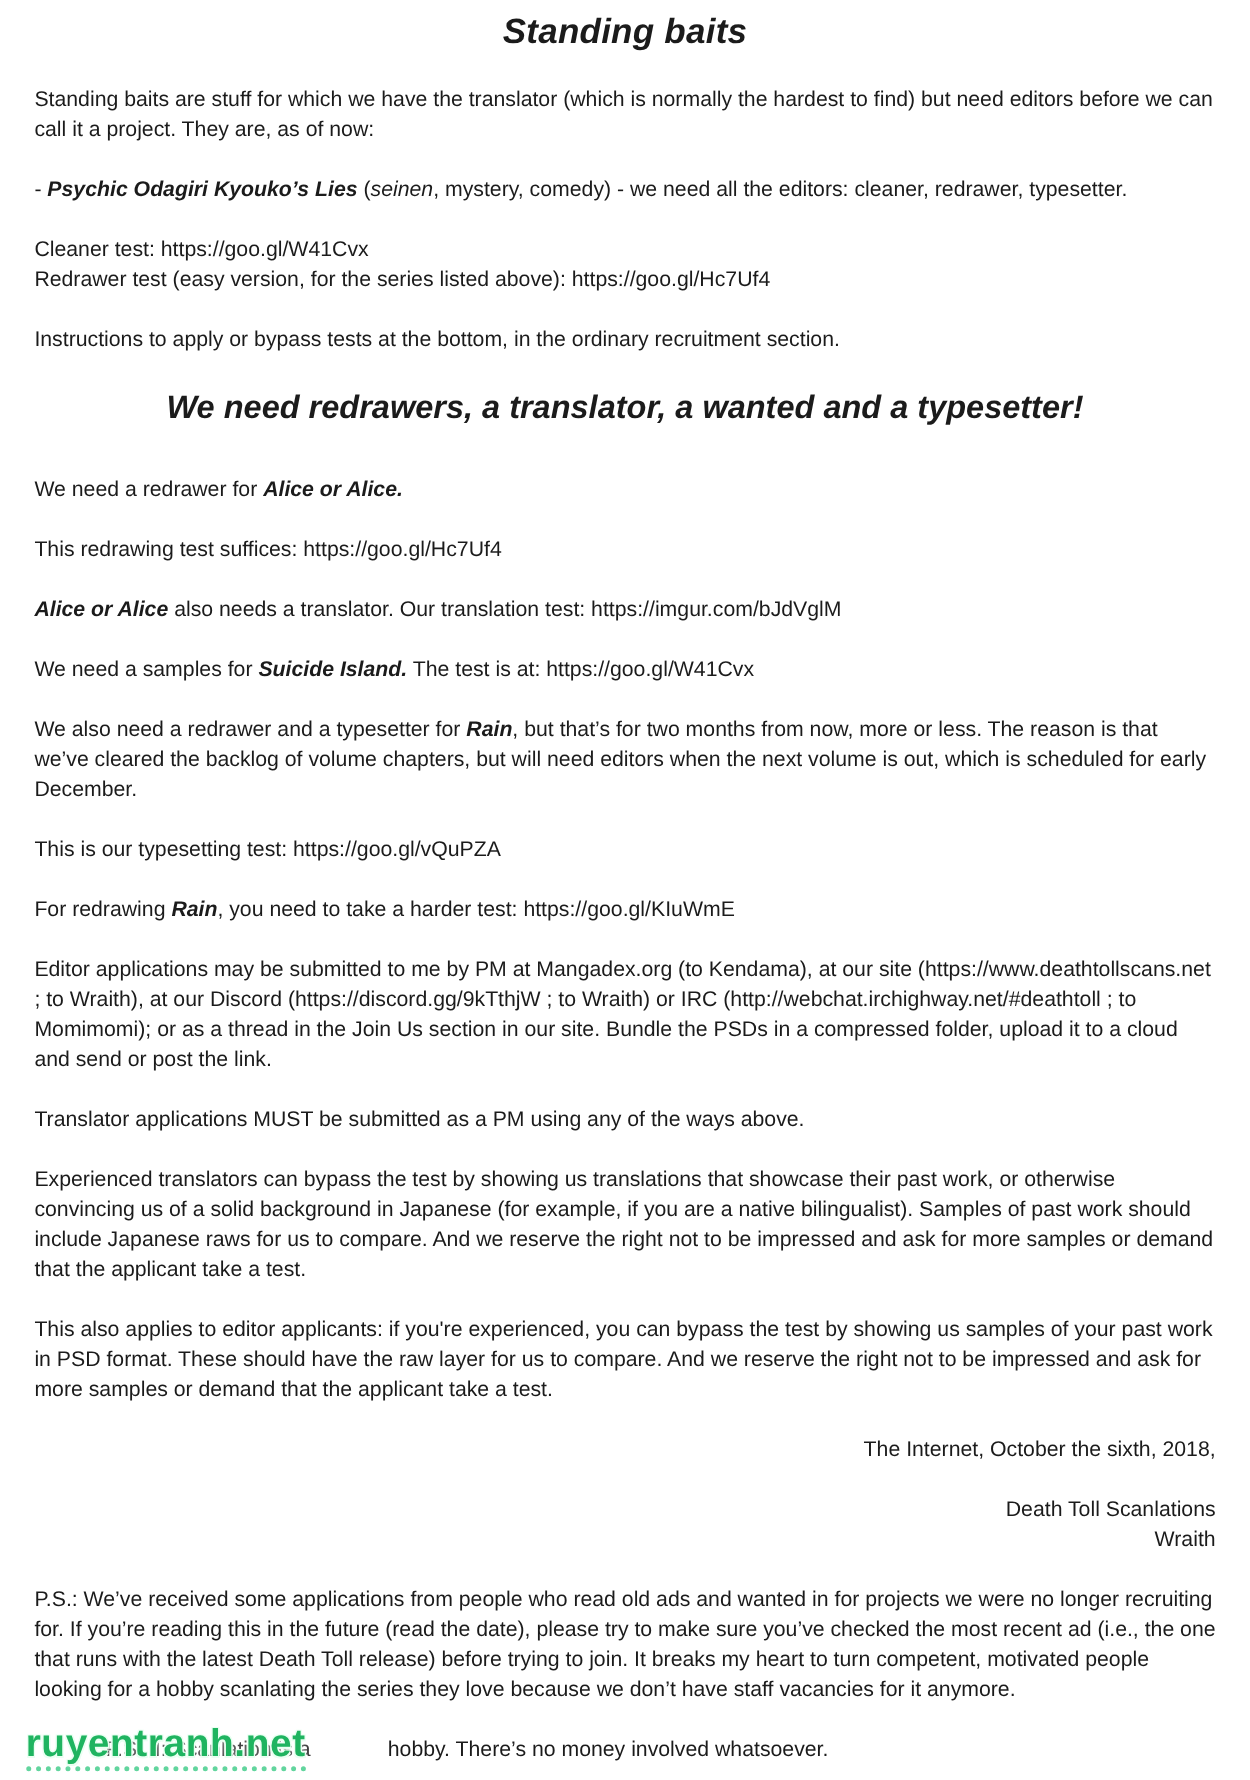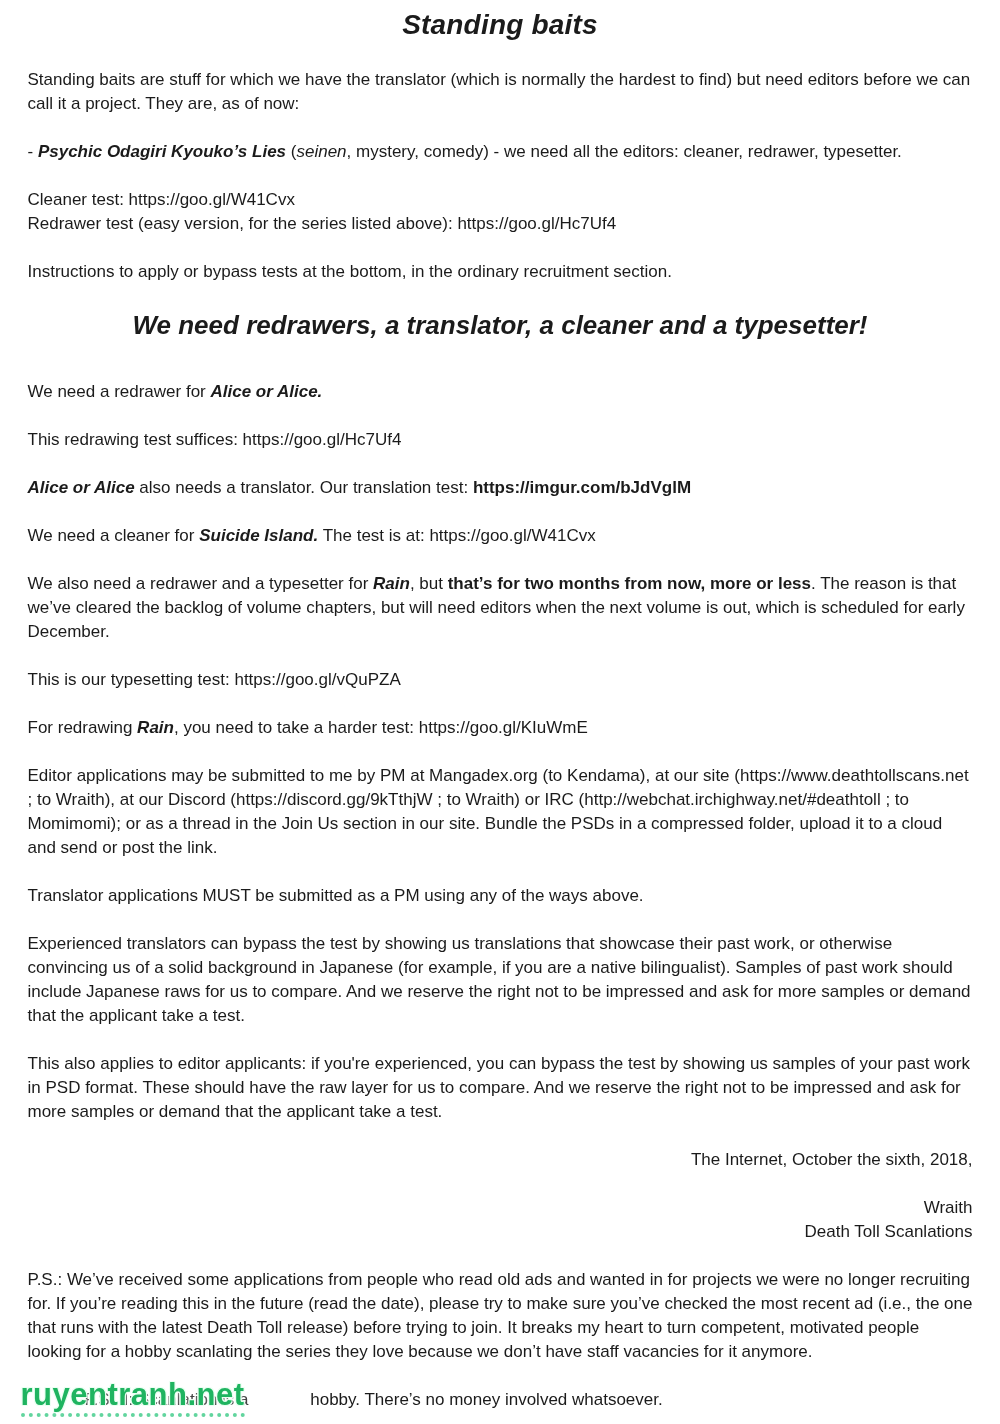--- a/index.html
+++ b/index.html
@@ -29,21 +29,21 @@
   h2.doc-subtitle {
     font-size: 26px;
     line-height: 34px;
     font-weight: bold;
     font-style: italic;
     text-align: center;
     margin: 20px 0 38px 0;
   }
   p.para { margin: 0 0 24px 0; }
   .bi { font-weight: bold; font-style: italic; }
-  .b  { font-weight: bold; }
+  .b  { font-weight: normal; }
   .i  { font-style: italic; }
   .signoff { text-align: right; }
   .signoff .dateline { margin-bottom: 24px; }
   .ps-block { margin-bottom: 0; }
   .ps2-line { position: relative; margin: 0; white-space: nowrap; }
   .covered-text {
     display: inline-block;
     width: 278px;
     overflow: hidden;
     color: #3a3a3a;
@@ -78,47 +78,47 @@
   <h1 class="doc-title">Standing baits</h1>
 
   <p class="para">Standing baits are stuff for which we have the translator (which is normally the hardest to find) but need editors before we can call it a project. They are, as of now:</p>
 
   <p class="para"><span>- </span><span class="bi">Psychic Odagiri Kyouko’s Lies</span><span> (</span><span class="i">seinen</span><span>, mystery, comedy) - we need all the editors: cleaner, redrawer, typesetter.</span></p>
 
   <p class="para"><span>Cleaner test: https://goo.gl/W41Cvx</span><br><span>Redrawer test (easy version, for the series listed above): https://goo.gl/Hc7Uf4</span></p>
 
   <p class="para">Instructions to apply or bypass tests at the bottom, in the ordinary recruitment section.</p>
 
-  <h2 class="doc-subtitle">We need redrawers, a translator, a cleaner and a typesetter!</h2>
+  <h2 class="doc-subtitle">We need redrawers, a translator, a wanted and a typesetter!</h2>
 
   <p class="para"><span>We need a redrawer for </span><span class="bi">Alice or Alice.</span></p>
 
   <p class="para">This redrawing test suffices: https://goo.gl/Hc7Uf4</p>
 
   <p class="para"><span class="bi">Alice or Alice</span><span> also needs a translator. Our translation test: </span><span class="b">https://imgur.com/bJdVglM</span></p>
 
-  <p class="para"><span>We need a cleaner for </span><span class="bi">Suicide Island.</span><span> The test is at: https://goo.gl/W41Cvx</span></p>
+  <p class="para"><span>We need a samples for </span><span class="bi">Suicide Island.</span><span> The test is at: https://goo.gl/W41Cvx</span></p>
 
   <p class="para"><span>We also need a redrawer and a typesetter for </span><span class="bi">Rain</span><span>, but </span><span class="b">that’s for two months from now, more or less</span><span>. The reason is that we’ve cleared the backlog of volume chapters, but will need editors when the next volume is out, which is scheduled for early December.</span></p>
 
   <p class="para">This is our typesetting test: https://goo.gl/vQuPZA</p>
 
   <p class="para"><span>For redrawing </span><span class="bi">Rain</span><span>, you need to take a harder test: https://goo.gl/KIuWmE</span></p>
 
   <p class="para">Editor applications may be submitted to me by PM at Mangadex.org (to Kendama), at our site (https://www.deathtollscans.net ; to Wraith), at our Discord (https://discord.gg/9kTthjW ; to Wraith) or IRC (http://webchat.irchighway.net/#deathtoll ; to Momimomi); or as a thread in the Join Us section in our site. Bundle the PSDs in a compressed folder, upload it to a cloud and send or post the link.</p>
 
   <p class="para">Translator applications MUST be submitted as a PM using any of the ways above.</p>
 
   <p class="para">Experienced translators can bypass the test by showing us translations that showcase their past work, or otherwise convincing us of a solid background in Japanese (for example, if you are a native bilingualist). Samples of past work should include Japanese raws for us to compare. And we reserve the right not to be impressed and ask for more samples or demand that the applicant take a test.</p>
 
   <p class="para">This also applies to editor applicants: if you're experienced, you can bypass the test by showing us samples of your past work in PSD format. These should have the raw layer for us to compare. And we reserve the right not to be impressed and ask for more samples or demand that the applicant take a test.</p>
 
   <div class="signoff">
     <p class="dateline">The Internet, October the sixth, 2018,</p>
+    <p>Death Toll Scanlations</p>
     <p>Wraith</p>
-    <p>Death Toll Scanlations</p>
   </div>
 
   <p class="para ps-block" style="margin-top:24px">P.S.: We’ve received some applications from people who read old ads and wanted in for projects we were no longer recruiting for. If you’re reading this in the future (read the date), please try to make sure you’ve checked the most recent ad (i.e., the one that runs with the latest Death Toll release) before trying to join. It breaks my heart to turn competent, motivated people looking for a hobby scanlating the series they love because we don’t have staff vacancies for it anymore.</p>
 
   <p class="ps2-line"><span class="covered-text">P.S. II: Scanlation is a</span> <span>hobby. There’s no money involved whatsoever.</span><span class="watermark" style="color: rgb(31, 180, 96);">ruyentranh.net</span></p>
 
 </div>
 
 </body></html>

